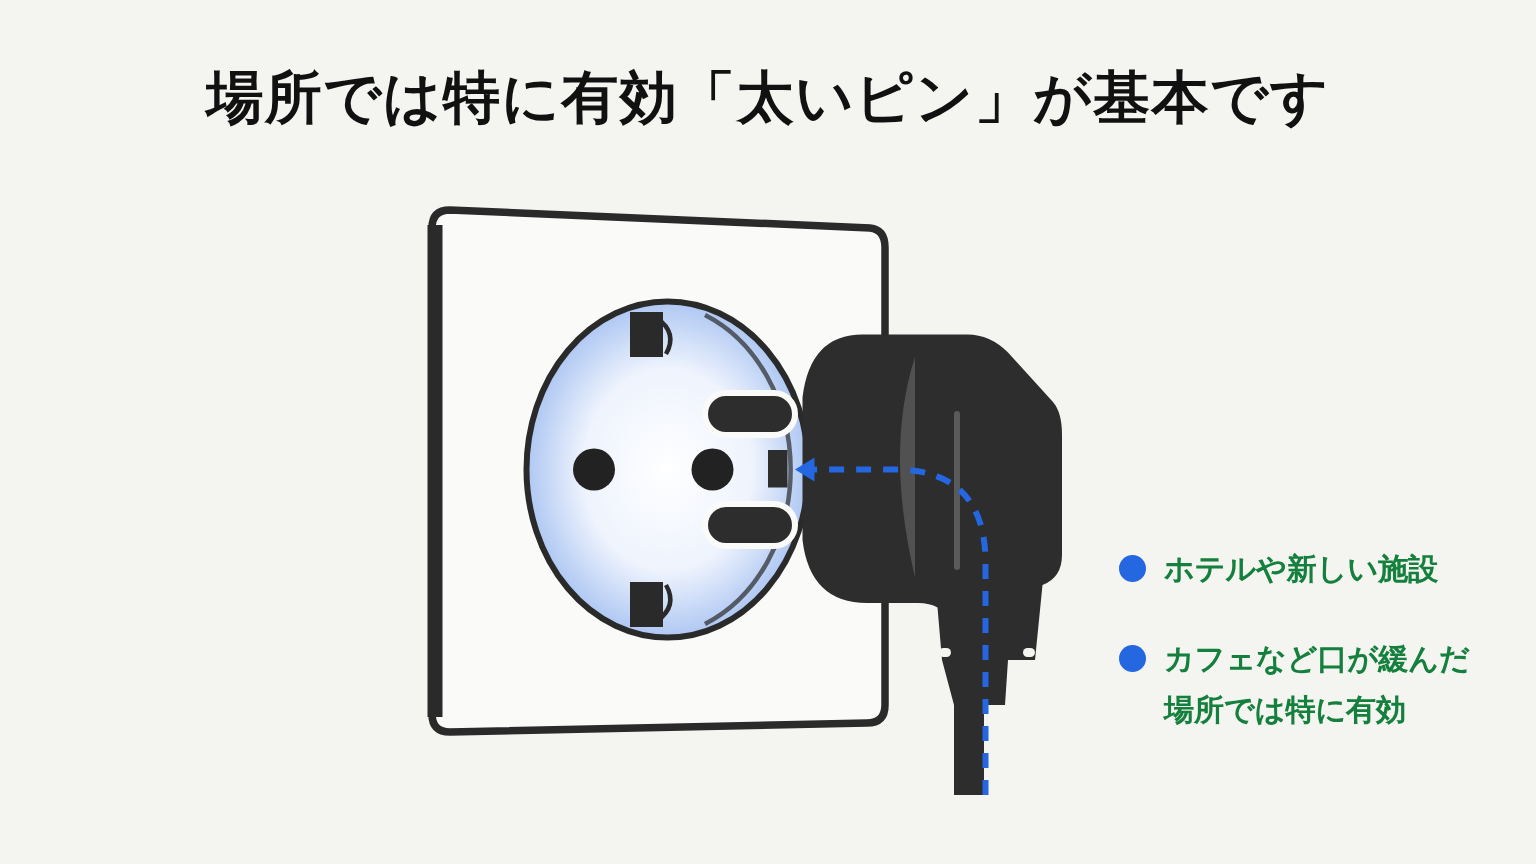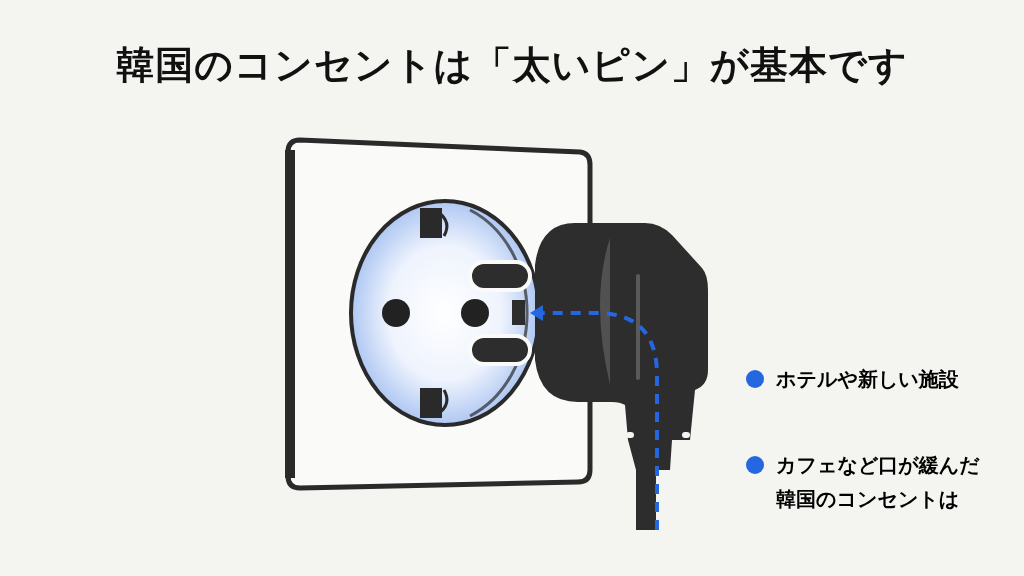--- a/index.html
+++ b/index.html
@@ -2,28 +2,28 @@
 <html><head>
 <meta charset="utf-8">
 <style>
   html, body { margin:0; padding:0; }
   body { width:1024px; height:576px; background:#f4f4f0; position:relative; overflow:hidden;
          font-family: "DejaVu Sans", sans-serif; }
   .title { position:absolute; left:0; width:1024px; top:40px; text-align:center;
            font-size:38px; font-weight:bold; color:#111; letter-spacing:1px; }
   svg.illust { position:absolute; left:0; top:0; }
   .bullets { position:absolute; left:744px; top:362px; width:270px; }
-  .bullet { position:relative; padding-left:32px; font-size:20px; font-weight:bold; color:#000000; line-height:34px; }
-  .bullet + .bullet { margin-top:52px; }
+  .bullet { position:relative; padding-left:32px; font-size:20px; font-weight:bold; color:#15803d; line-height:34px; }
+  .bullet + .bullet { margin-top:26px; }
   .dot { position:absolute; left:2px; top:8px; width:18px; height:18px; border-radius:50%; }
 </style>
 </head>
 <body>
 
-<div class="title">韓国のコンセントは「太いピン」が基本です</div>
+<div class="title">場所では特に有効「太いピン」が基本です</div>
 
 <svg class="illust" width="1024" height="576" viewBox="0 0 1024 576">
   <defs>
     <radialGradient id="sg" cx="50%" cy="50%" r="55%">
       <stop offset="0%" stop-color="#ffffff"></stop>
       <stop offset="55%" stop-color="#eef3fd"></stop>
       <stop offset="100%" stop-color="#9ebcf0"></stop>
     </radialGradient>
   </defs>
 
@@ -63,15 +63,15 @@
 </svg>
 
 <div class="bullets">
   <div class="bullet">
     <span class="dot" style="background:#2467e0"></span>
     <div>ホテルや新しい施設</div>
   </div>
   <div class="bullet">
     <span class="dot" style="background:#2467e0"></span>
     <div>カフェなど口が緩んだ</div>
-    <div>韓国のコンセントは</div>
+    <div>場所では特に有効</div>
   </div>
 </div>
 
 </body></html>

